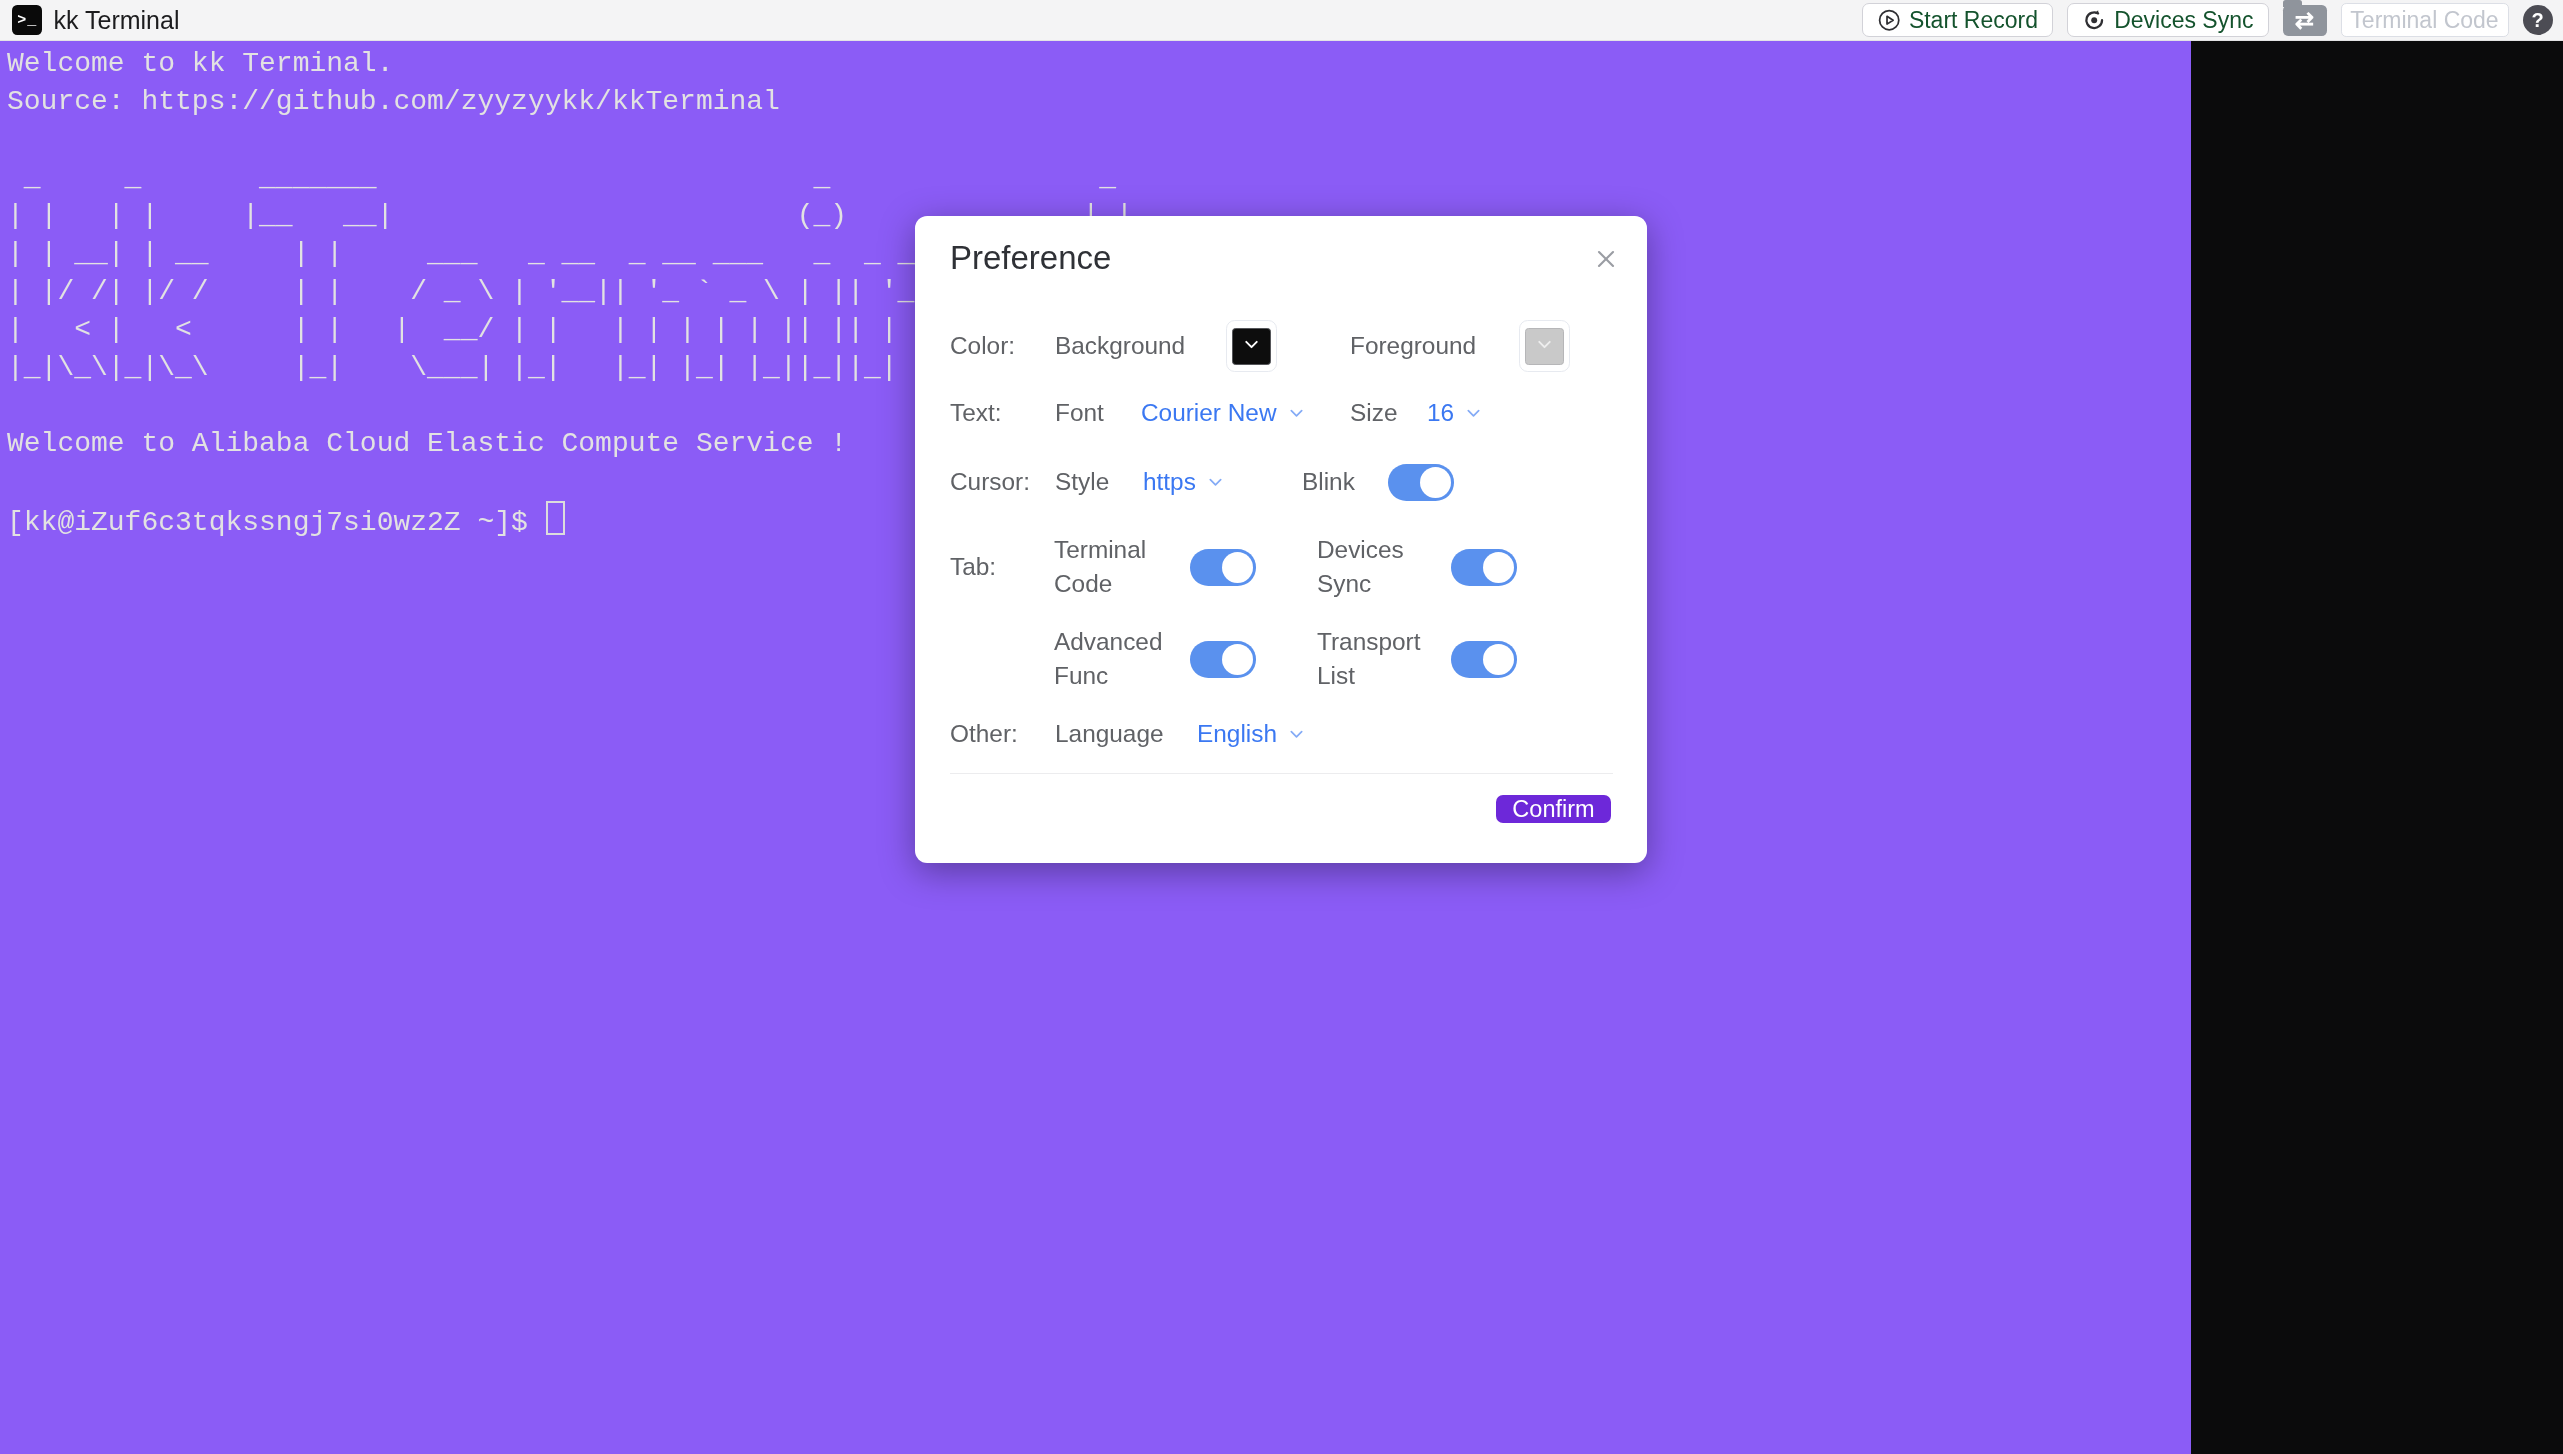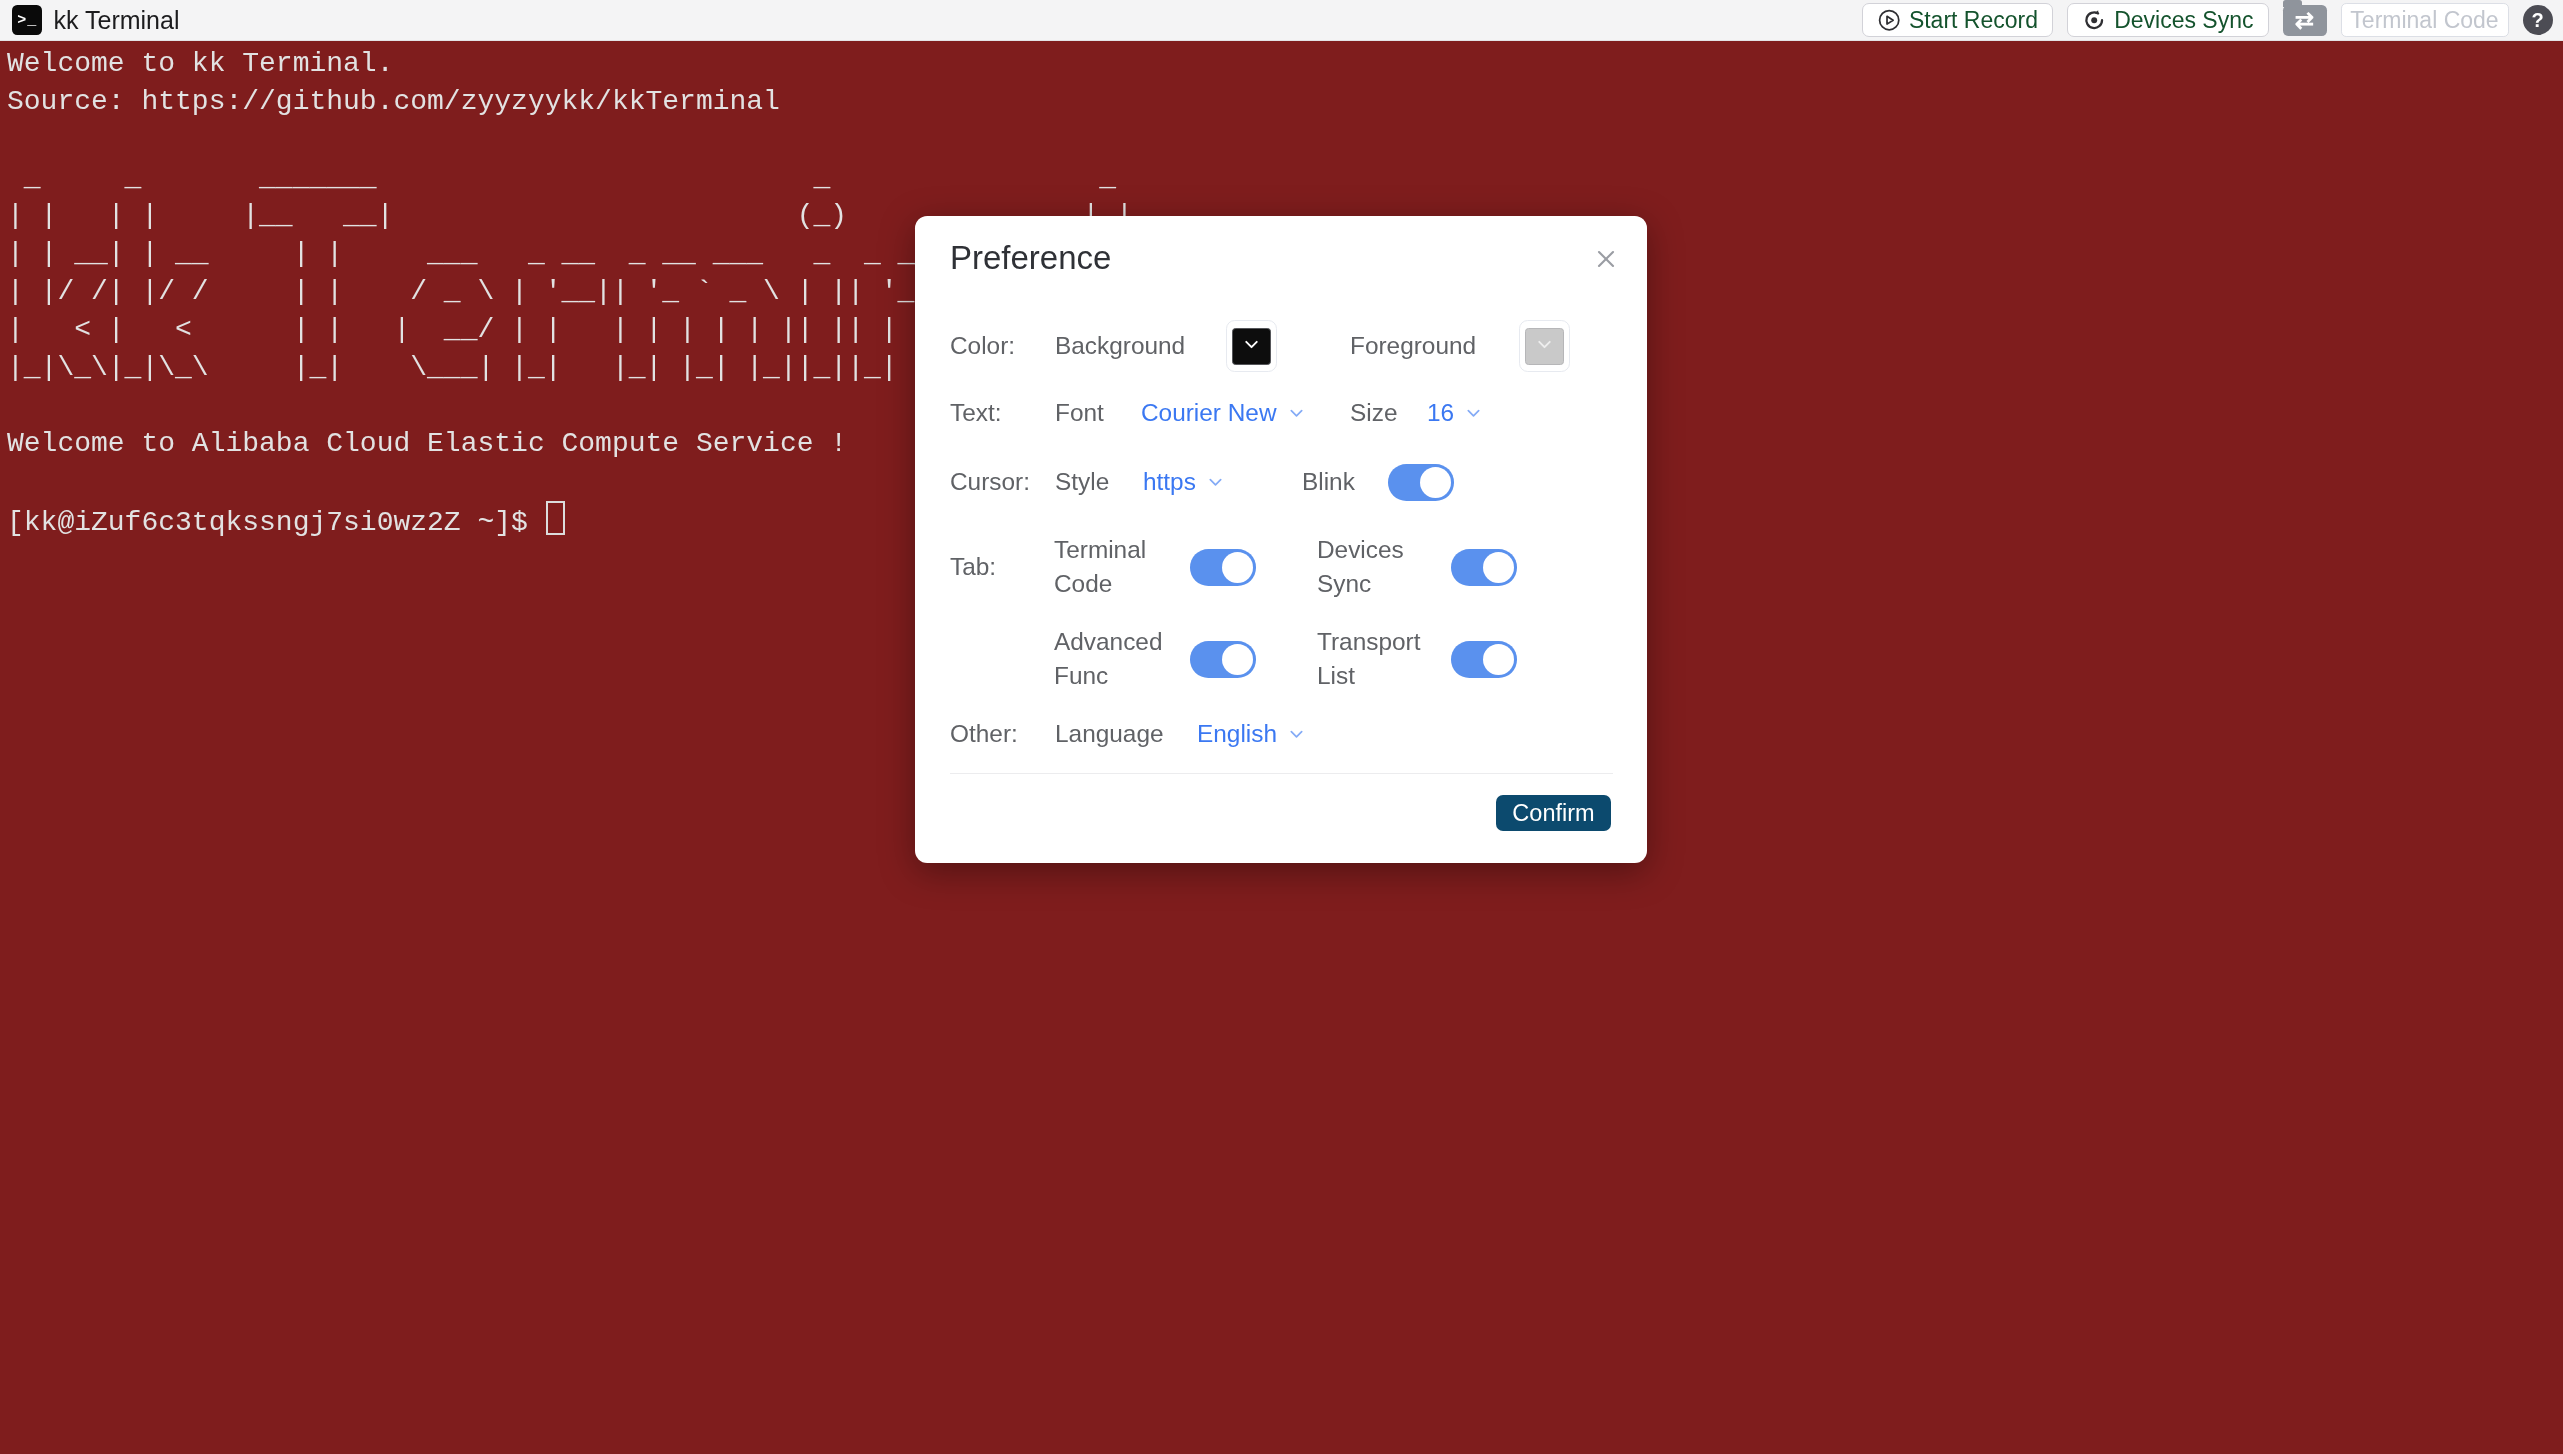--- a/index.html
+++ b/index.html
@@ -38,21 +38,21 @@
     width:162px;height:30px;background:#fff;border:0.9px solid #dcdfe6;border-radius:5.2px;
     font-size:23px;color:#303133;text-align:center;outline:none;font-family:"Liberation Sans",sans-serif;
   }
   .code-input::placeholder{color:#c2c6ce;}
   .help-circle{
     width:30px;height:30px;border-radius:50%;background:#4c4c54;color:#fff;
     font-size:20px;font-weight:bold;display:flex;align-items:center;justify-content:center;cursor:pointer;
   }
   
   .terminal{
-    position:absolute;left:0;top:41px;width:2563px;bottom:0;background:#7f1d1d;
+    position:absolute;left:0;top:41px;width:2191px;bottom:0;background:#8b5cf6;
     padding:4.4px 0 0 7px;box-sizing:border-box;
   }
   .tline{
     margin:0;font-family:"Liberation Mono","DejaVu Sans Mono",monospace;
     font-size:28px;line-height:38px;color:#e2e2e2;white-space:pre;
   }
   .cursor{
     display:inline-block;width:15px;height:30px;border:2.6px solid #dcdcdc;
     vertical-align:-5.2px;margin-left:1.7px;background:transparent;
   }
@@ -83,21 +83,21 @@
     position:absolute;width:66px;height:37px;border-radius:18.3px;background:#5a91ee;cursor:pointer;
   }
   .toggle .knob{
     position:absolute;right:2.6px;top:2.6px;width:31px;height:31px;border-radius:50%;background:#fff;
   }
   .tab-label{
     position:absolute;width:131px;font-size:24.4px;color:#606266;line-height:34px;transform:translateY(-50%);
   }
   .divider{position:absolute;left:35px;top:557px;width:663px;height:0.9px;background:#ececee;}
   .confirm-btn{
-    position:absolute;left:581px;top:579px;width:115px;height:36px;background:#0c4a6e;border:none;
+    position:absolute;left:581px;top:579px;width:115px;height:28px;background:#6d28d9;border:none;
     border-radius:7px;color:#fff;font-size:23.5px;font-family:"Liberation Sans",sans-serif;cursor:pointer;
   }
 </style>
 </head>
 <body>
 
 <div class="titlebar">
   <div class="app-icon">
     <span>&gt;_</span>
   </div>

